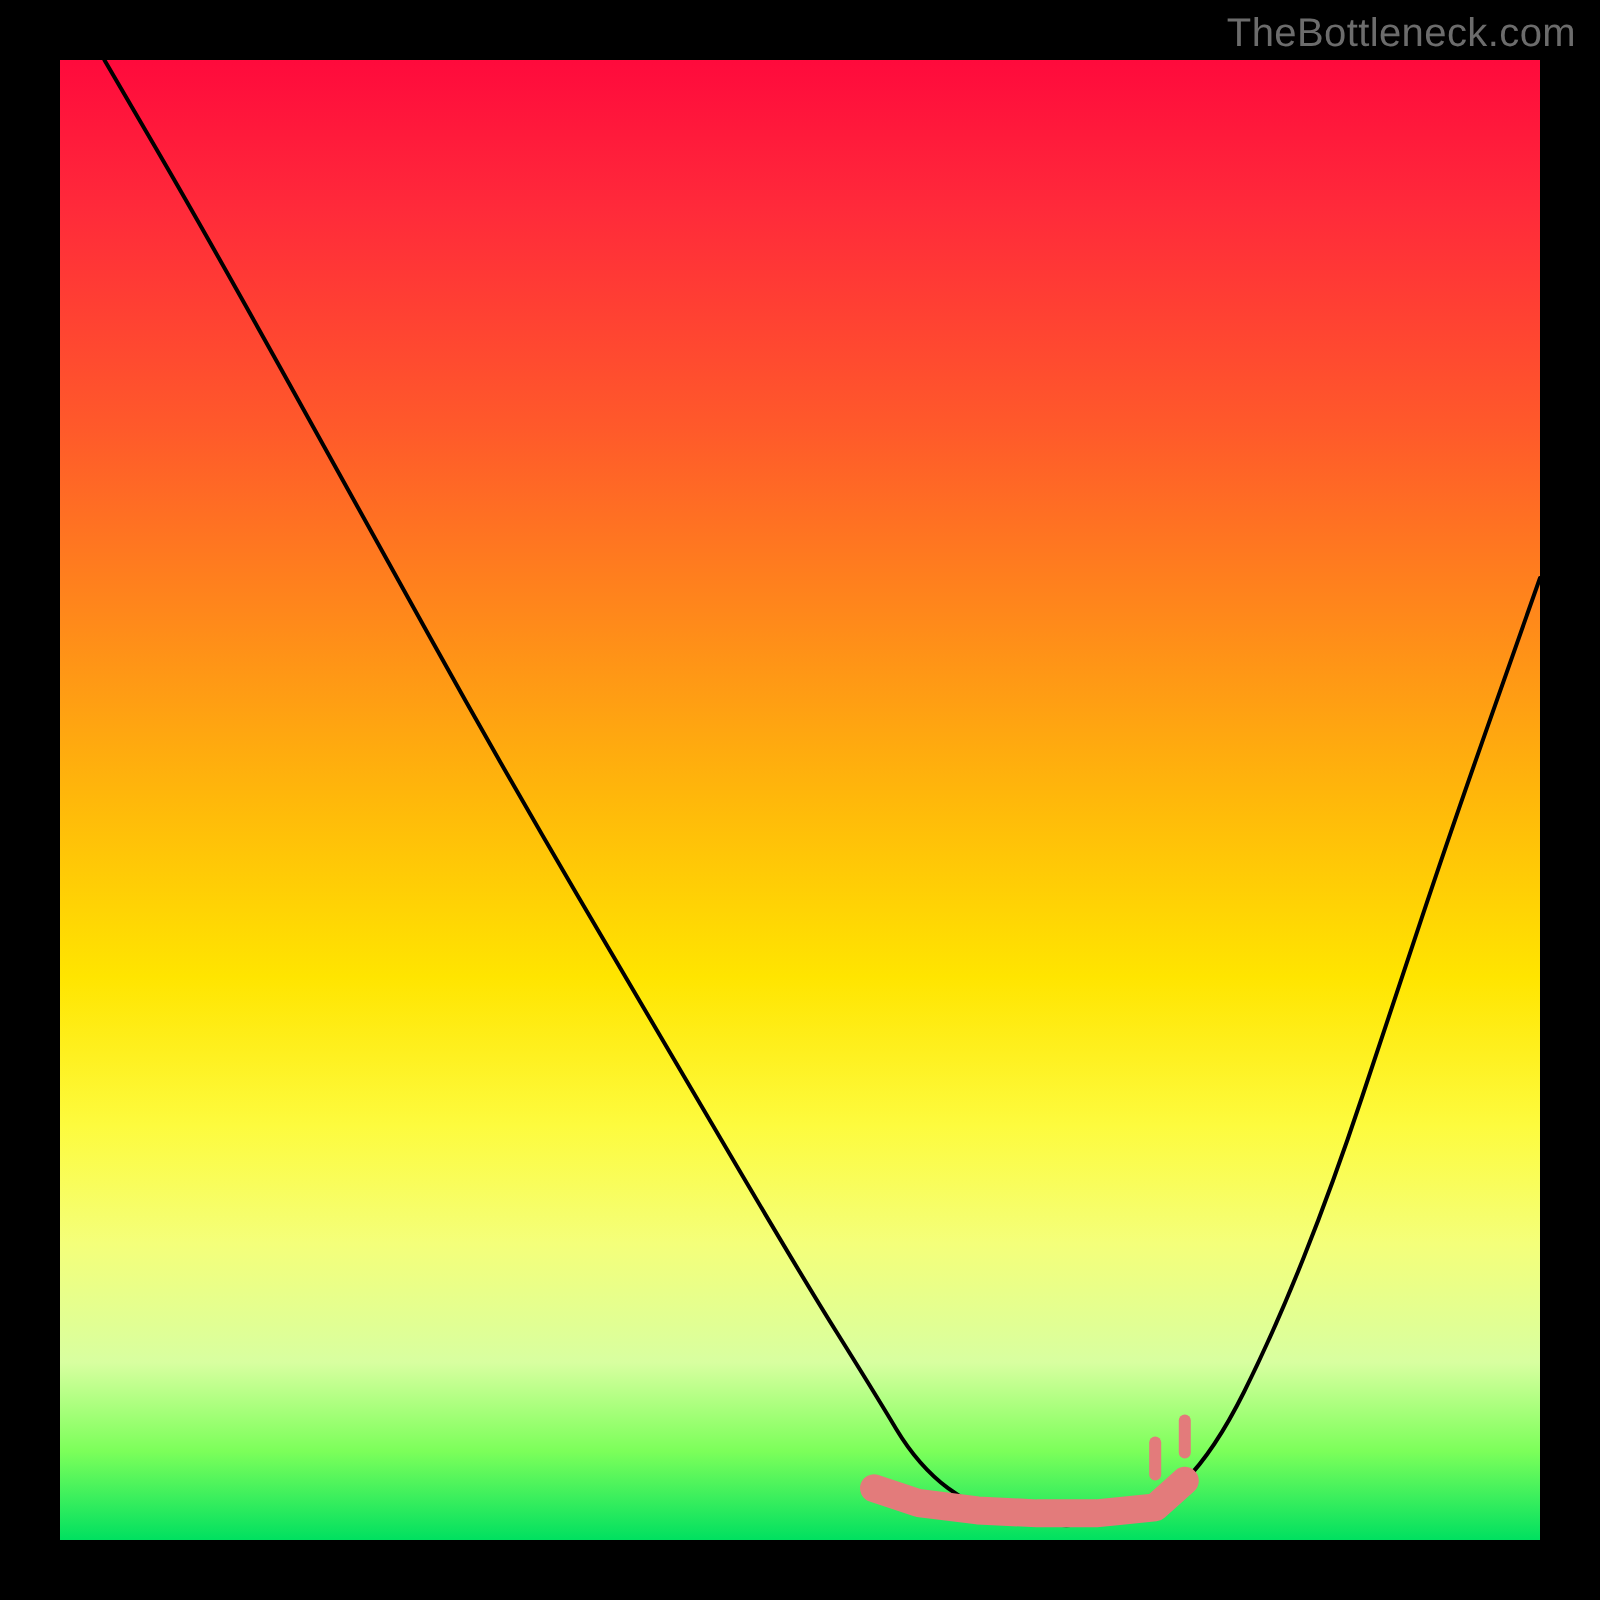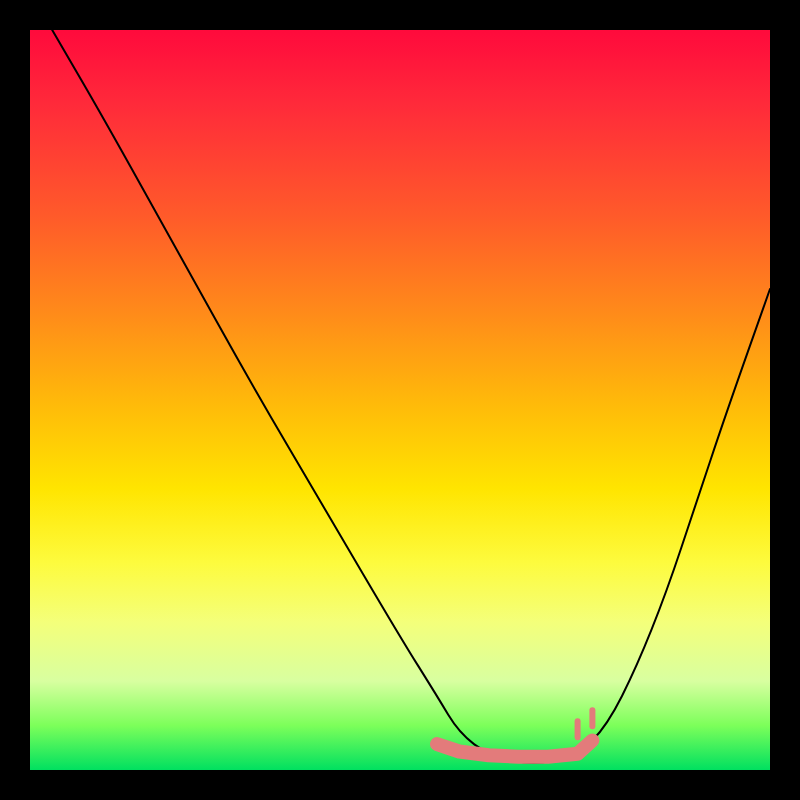--- a/index.html
+++ b/index.html
@@ -83,13 +83,14 @@
 
   <svg class="overlay" viewBox="0 0 740 740">
     <path id="main-curve" class="curve-main" d="M 22.2 0 Q 22.2 0 48.1 44.39999999999998 Q 74 88.79999999999995 111 155.39999999999998 Q 148 222 185 288.6 Q 222 355.2 259 418.1 Q 296 481 333 543.9 Q 370 606.8 388.5 636.4 Q 407.00000000000006 666 418.1 684.5 Q 429.2 703 444 714.1 Q 458.8 725.2 473.6 728.9000000000001 Q 488.40000000000003 732.6 503.20000000000005 732.6 Q 518 732.6 532.8 728.9000000000001 Q 547.6 725.2 562.4000000000001 710.4000000000001 Q 577.2 695.6 592 666 Q 606.8 636.4 621.5999999999999 599.4 Q 636.4 562.4 651.2 518 Q 666 473.6 680.8 429.20000000000005 Q 695.5999999999999 384.8 717.8 321.9 T 740 259"></path>
     <path id="accent-curve" class="curve-accent" d="M 407.00000000000006 714.1 L 429.2 721.5 L 458.8 725.2 L 488.40000000000003 726.68 L 518 726.68 L 547.6 723.72 L 562.4 710.4"></path>
     <g id="accent-ticks">
         <line x1="547.6" x2="547.6" y1="691.3" y2="707.3" class="tick"></line>
         <line x1="562.4" x2="562.4" y1="680.2" y2="696.2" class="tick"></line>
       </g>
   </svg>
 
+  <div class="watermark">TheBottleneck.com</div>
 </div>
 
 </body></html>

